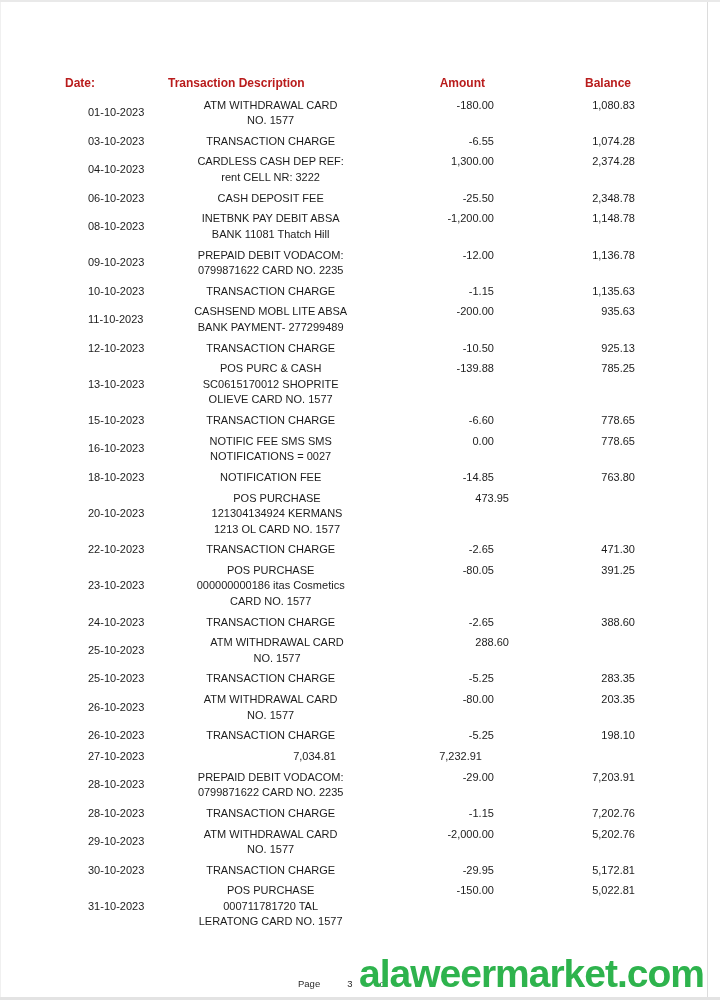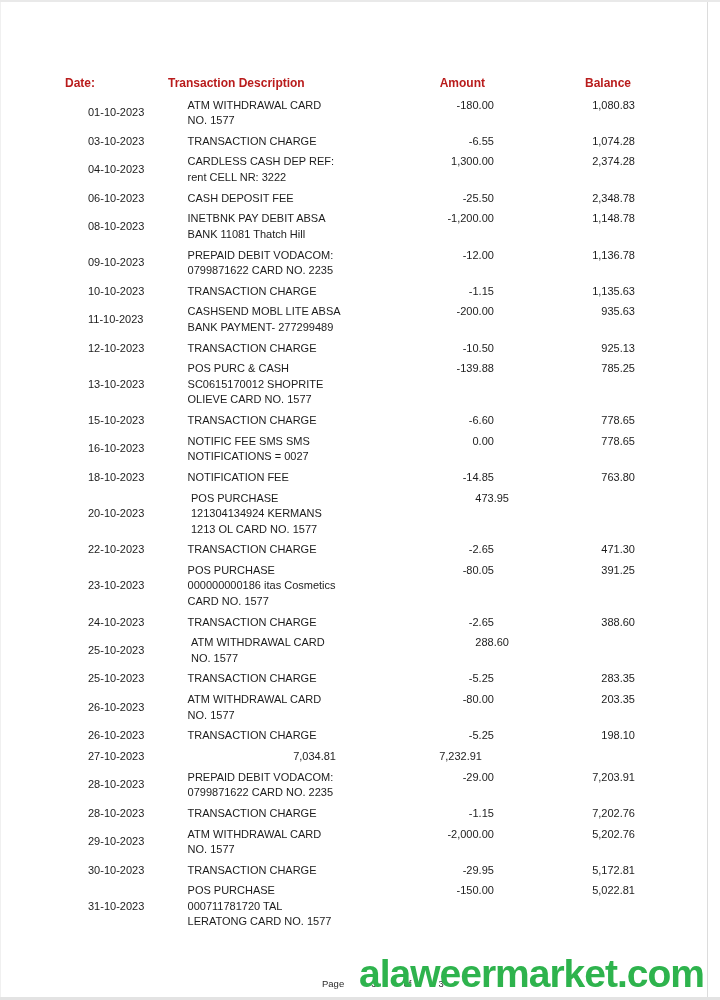--- a/index.html
+++ b/index.html
@@ -41,32 +41,31 @@
   .c-date    { width: 103px; }
   .c-desc    { width: 172px; }
   .c-amount  { width: 145px; text-align: right; }
   .c-balance { width: 146px; text-align: right; }
 
   .row .c-date {
     display: flex;
     align-items: center; 
     margin-left: 23px;
   }
-  .row .c-desc { white-space: pre-line; }
+  .row .c-desc { white-space: pre-line; text-align: center; }
 
   .page-footer {
     position: absolute;
     left: 298px;
     bottom: 11px;
     display: flex;
     gap: 27px;
     font-size: 9.5px;
     color: #2a2a2a;
     z-index: 1;
-    margin-left: 24px;
   }
 
   .watermark {
     position: absolute;
     right: 16px;
     bottom: 4px;
     font-size: 39px;
     font-weight: bold;
     letter-spacing: -1px;
     z-index: 2;

